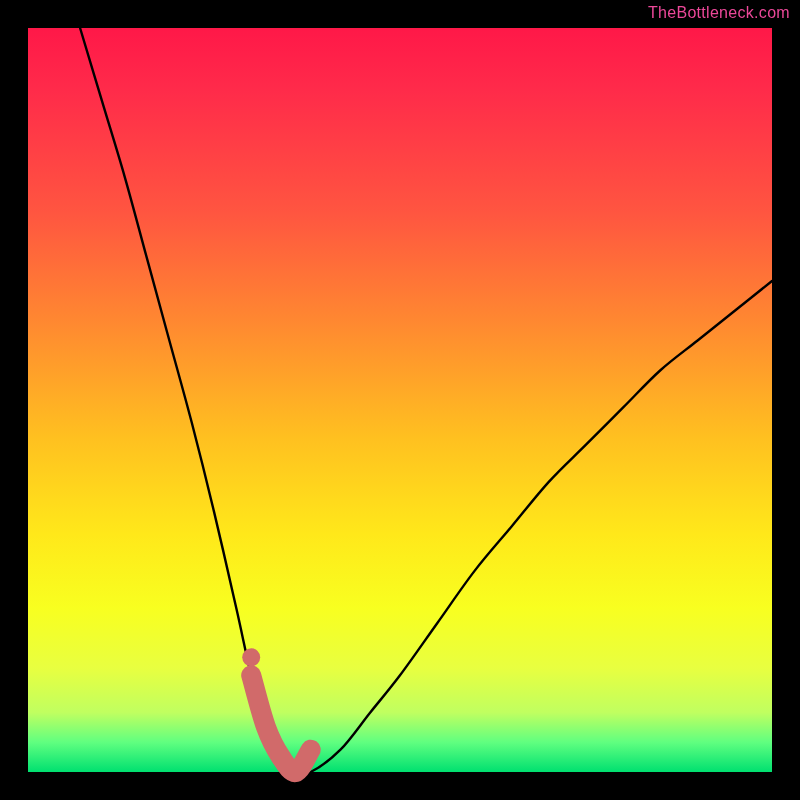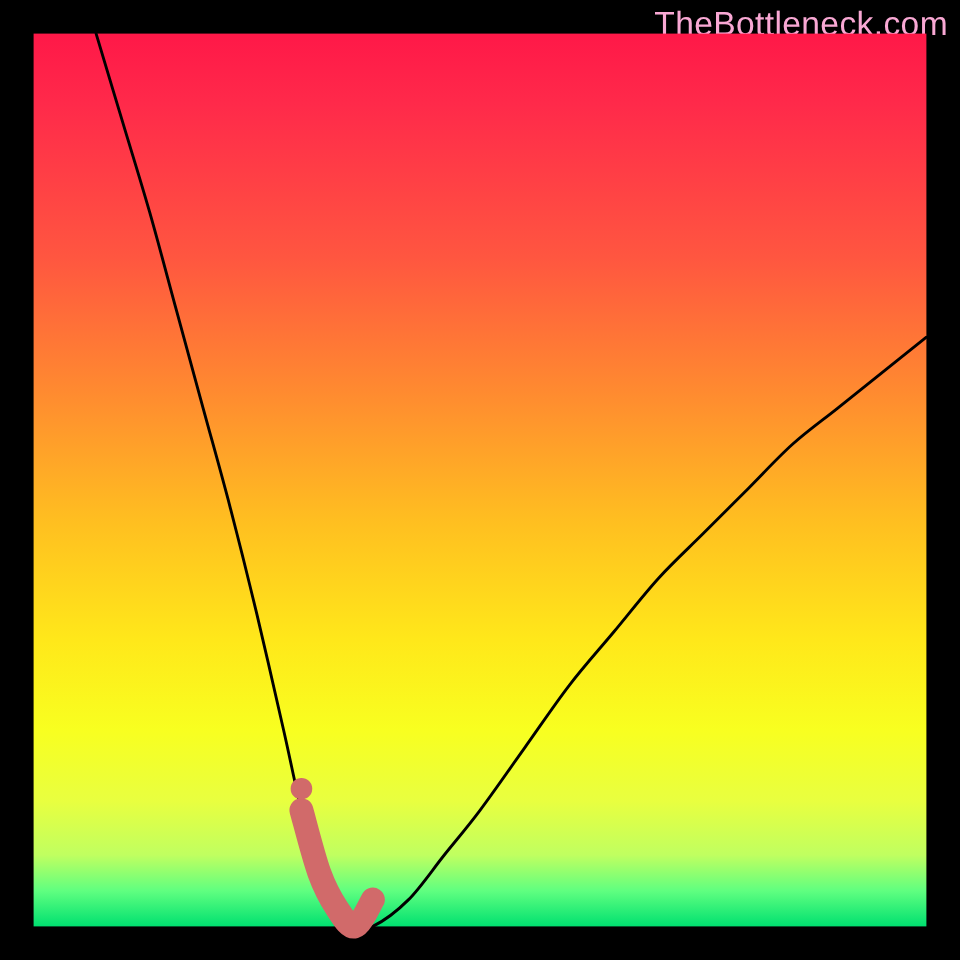--- a/index.html
+++ b/index.html
@@ -38,22 +38,22 @@
       #e8ff40 86%,
       #c0ff60 92%,
       #60ff80 96%,
       #00e070 100%
     );
   }
   .watermark {
     position: absolute;
     top: 4px;
     right: 10px;
-    color: #f9a8d4;
-    font-size: 28px;
+    color: #ec4899;
+    font-size: 16px;
     font-weight: 500;
     letter-spacing: 0.3px;
     user-select: none;
   }
   svg.curve {
     position: absolute;
     left: 0;
     top: 0;
     width: 744px;
     height: 744px;

